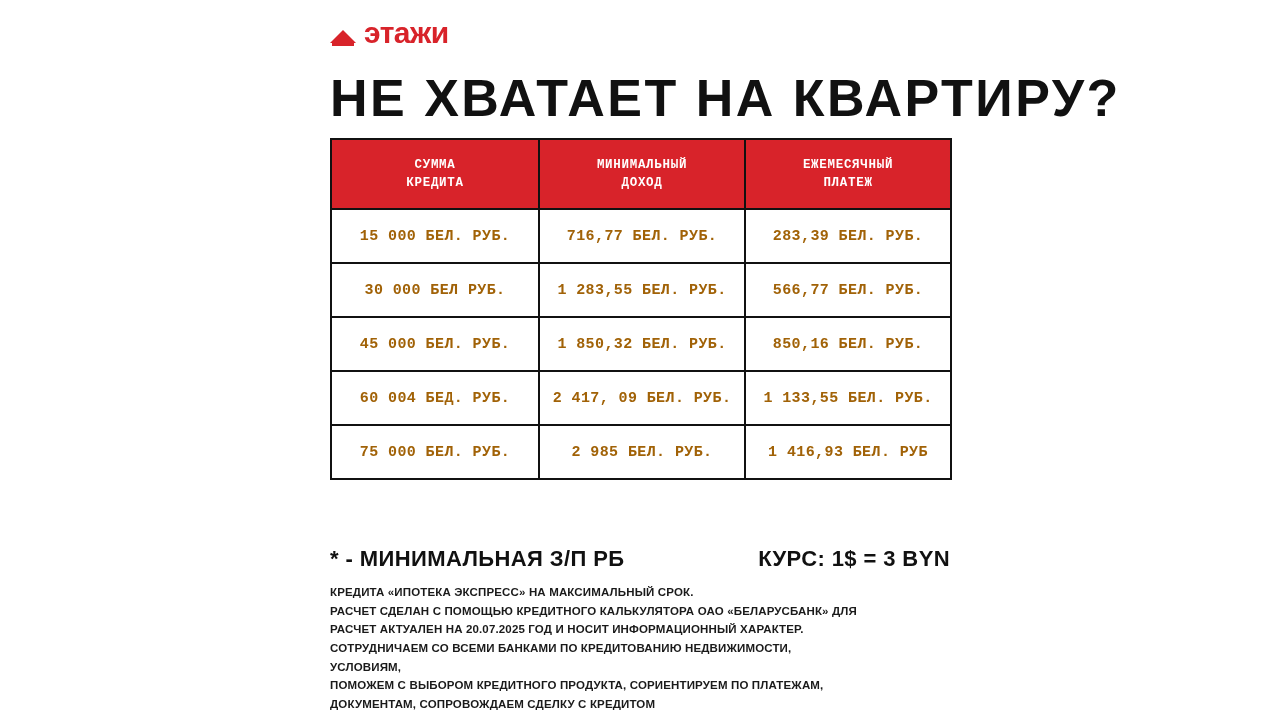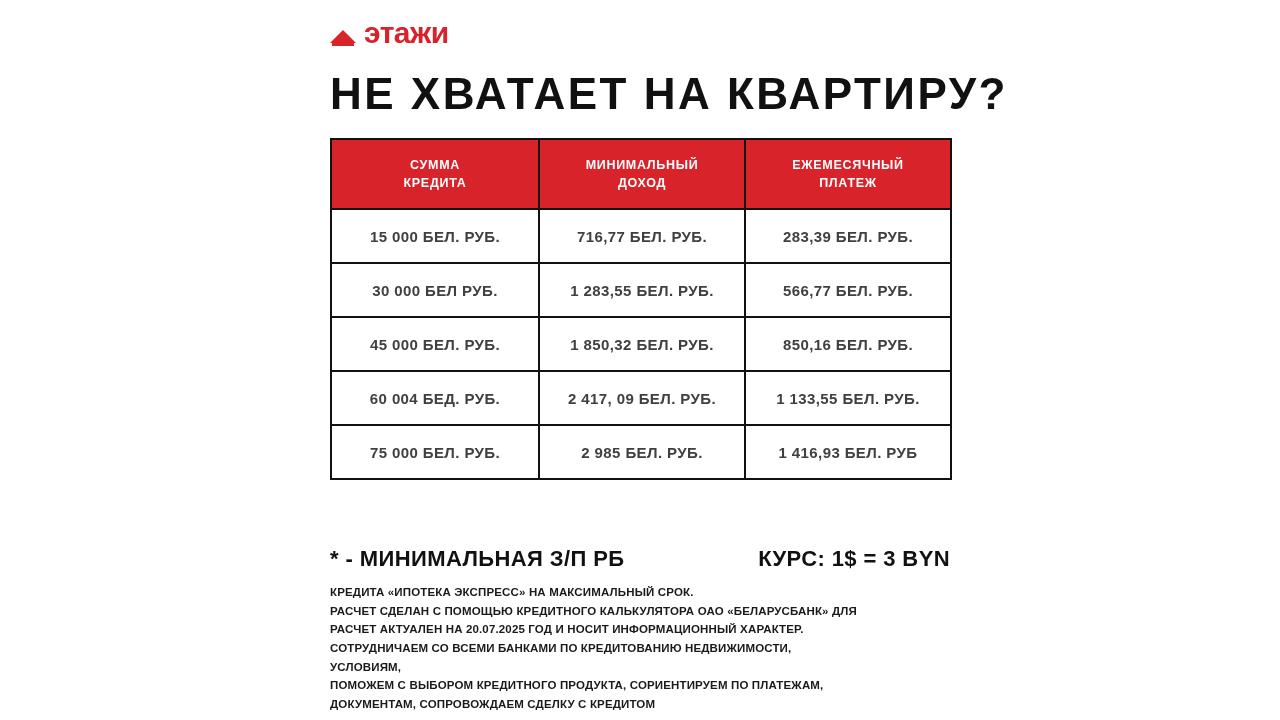--- a/index.html
+++ b/index.html
@@ -60,34 +60,35 @@
     letter-spacing: -0.5px;
     line-height: 1;
   }
 
   
   .headline {
     position: absolute;
     left: 330px;
     top: 70px;
     width: 640px;
-    font-size: 44px;
+    font-size: 52px;
     font-weight: bold;
     color: #111111;
     letter-spacing: 2.5px;
     line-height: 1.1;
     white-space: nowrap;
   }
 
   
   .table-wrap {
     position: absolute;
     left: 330px;
     top: 138px;
     width: 556px;
+    font-family: Liberation Mono, monospace;
   }
   table.rates {
     border-collapse: collapse;
     width: 620px;
     table-layout: fixed;
   }
   table.rates th,
   table.rates td {
     border: 2px solid #111111;
     text-align: center;
@@ -100,21 +101,21 @@
     font-weight: bold;
     letter-spacing: 0.7px;
     line-height: 1.45;
     height: 70px;
     padding: 4px 6px;
   }
   table.rates td {
     height: 54px;
     font-size: 15px;
     font-weight: bold;
-    color: #404040;
+    color: #a16207;
     letter-spacing: 0.4px;
     padding: 12px 4px;
   }
   .col1 { width: 208px; }
   .col2 { width: 206px; }
   .col3 { width: 206px; }
 
   
   .note-row {
     position: absolute;

